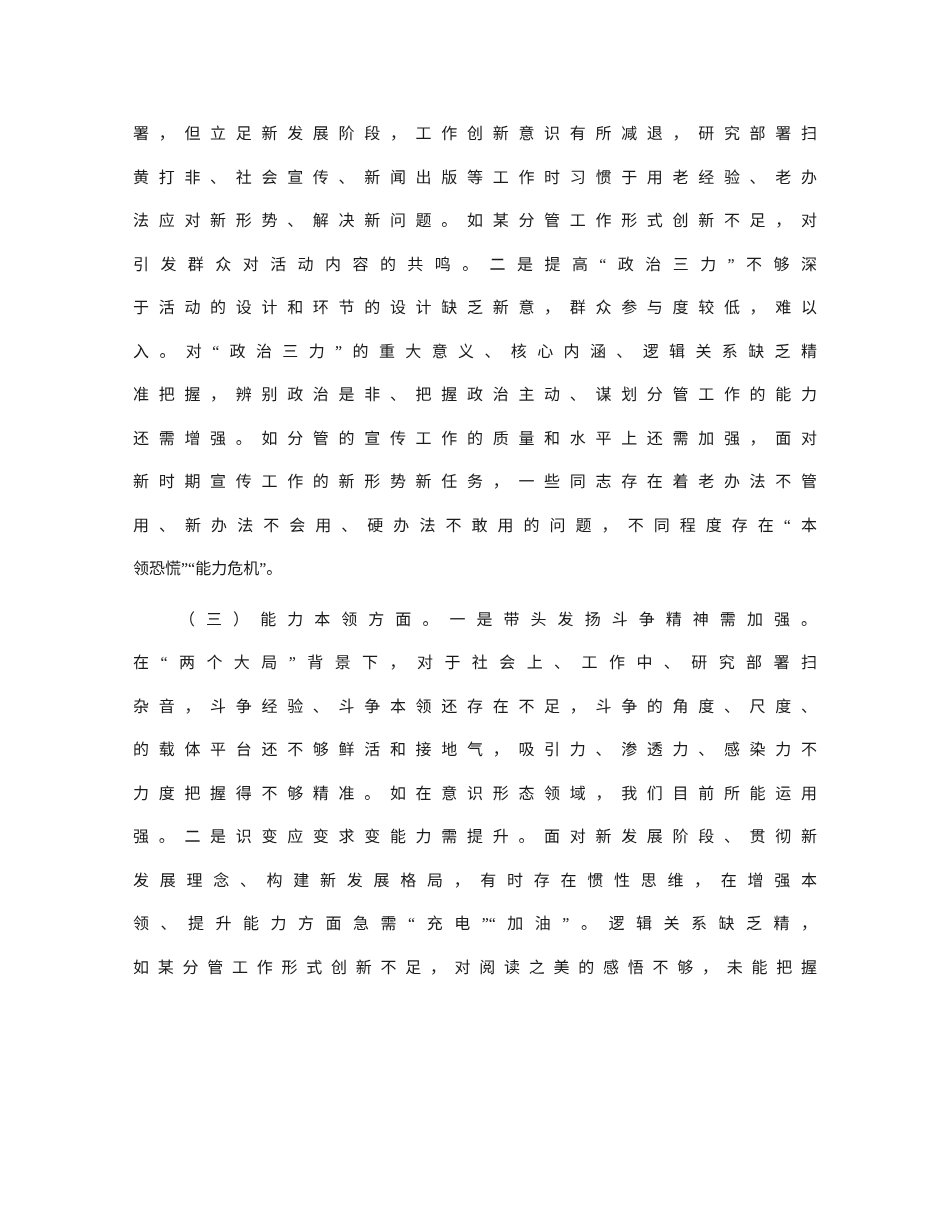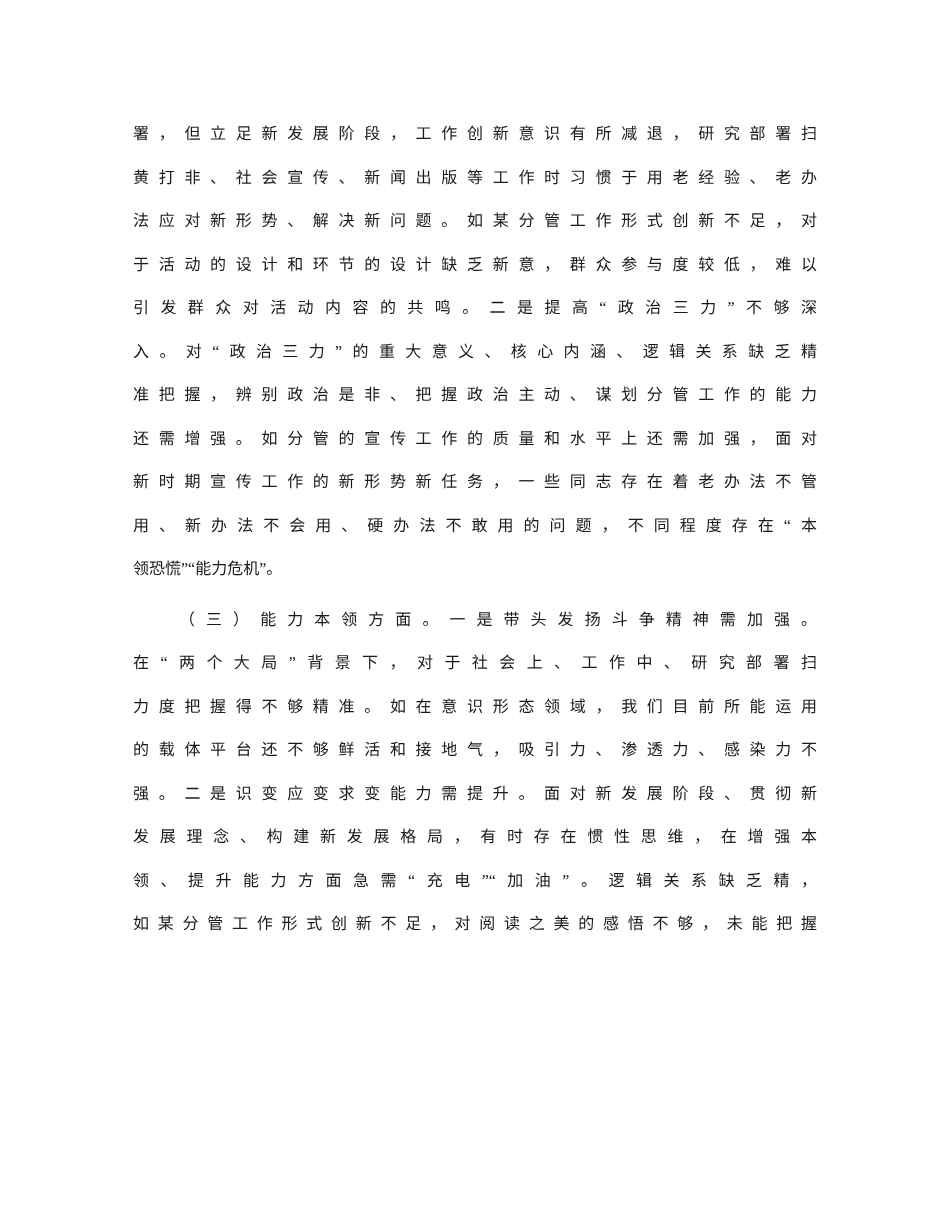--- a/index.html
+++ b/index.html
@@ -50,35 +50,36 @@
 </head>
 <body>
 
 <div class="page">
   <div class="text-block">
 
     <div class="paragraph">
       <div class="line">署，但立足新发展阶段，工作创新意识有所减退，研究部署扫</div>
       <div class="line">黄打非、社会宣传、新闻出版等工作时习惯于用老经验、老办</div>
       <div class="line">法应对新形势、解决新问题。如某分管工作形式创新不足，对</div>
+      <div class="line">引发群众对活动内容的共鸣。二是提高“政治三力”不够深</div>
       <div class="line">于活动的设计和环节的设计缺乏新意，群众参与度较低，难以</div>
-      <div class="line">引发群众对活动内容的共鸣。二是提高“政治三力”不够深</div>
       <div class="line">入。对“政治三力”的重大意义、核心内涵、逻辑关系缺乏精</div>
       <div class="line">准把握，辨别政治是非、把握政治主动、谋划分管工作的能力</div>
       <div class="line">还需增强。如分管的宣传工作的质量和水平上还需加强，面对</div>
       <div class="line">新时期宣传工作的新形势新任务，一些同志存在着老办法不管</div>
       <div class="line">用、新办法不会用、硬办法不敢用的问题，不同程度存在“本</div>
       <div class="line par-end">领恐慌”“能力危机”。</div>
     </div>
 
     <div class="paragraph">
       <div class="line indent">（三）能力本领方面。一是带头发扬斗争精神需加强。</div>
       <div class="line">在“两个大局”背景下，对于社会上、工作中、研究部署扫</div>
+      <div class="line">杂音，斗争经验、斗争本领还存在不足，斗争的角度、尺度、</div>
+      <div class="line">的载体平台还不够鲜活和接地气，吸引力、渗透力、感染力不</div>
       <div class="line">力度把握得不够精准。如在意识形态领域，我们目前所能运用</div>
-      <div class="line">的载体平台还不够鲜活和接地气，吸引力、渗透力、感染力不</div>
       <div class="line">强。二是识变应变求变能力需提升。面对新发展阶段、贯彻新</div>
       <div class="line">发展理念、构建新发展格局，有时存在惯性思维，在增强本</div>
       <div class="line">领、提升能力方面急需“充电”“加油”。逻辑关系缺乏精，</div>
       <div class="line">如某分管工作形式创新不足，对阅读之美的感悟不够，未能把握</div>
     </div>
 
   </div>
 </div>
 
 </body></html>

